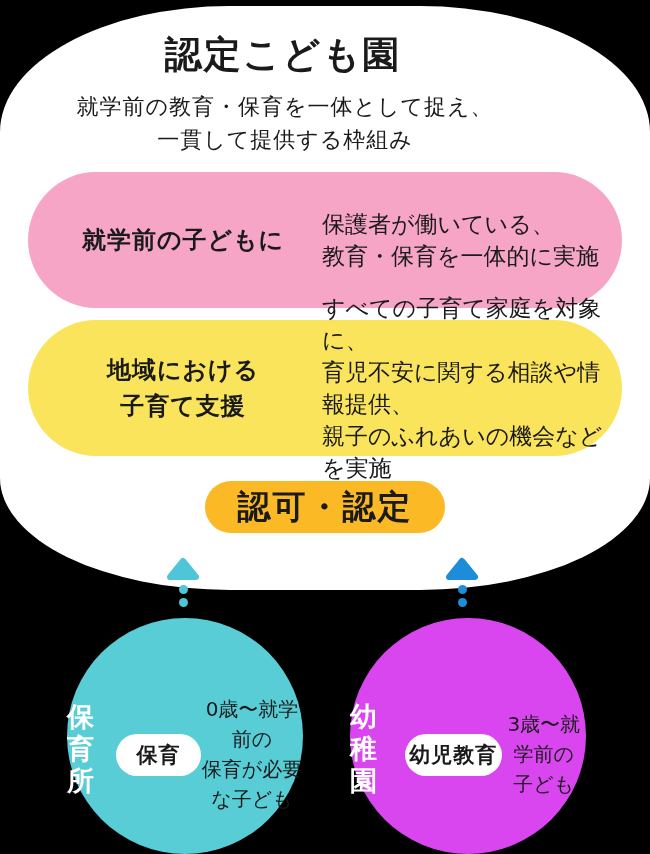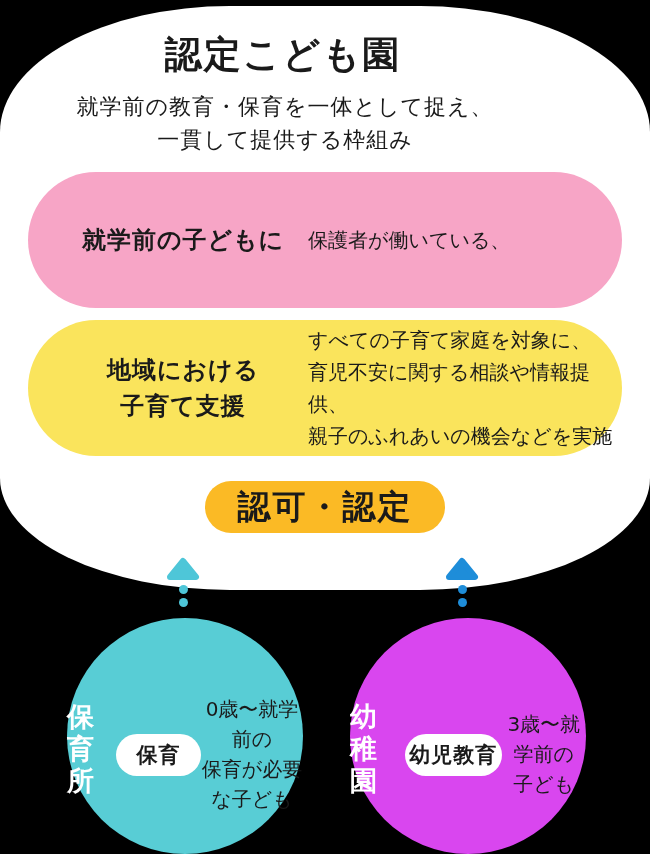--- a/index.html
+++ b/index.html
@@ -54,21 +54,22 @@
     width: 250px;
     margin-left: 30px;
     text-align: center;
     font-size: 24px;
     font-weight: bold;
     line-height: 36px;
     letter-spacing: 1px;
   }
   .card-desc {
     flex: 1;
-    font-size: 20px;
+    margin-left: 14px;
+    font-size: 23px;
     line-height: 32px;
   }
 
   .badge {
     position: absolute;
     left: 205px; top: 481px;
     width: 240px; height: 52px;
     background: #fbba25;
     border-radius: 32px;
     display: flex;
@@ -147,20 +148,21 @@
     <div>就学前の教育・保育を一体として捉え、</div>
     <div>一貫して提供する枠組み</div>
   </div>
 
   <div class="card pink">
     <div class="card-name">
       <div>就学前の子どもに</div>
     </div>
     <div class="card-desc">
       <div>保護者が働いている、</div>
+      <div>教育・保育を一体的に実施</div>
     </div>
   </div>
 
   <div class="card yellow">
     <div class="card-name">
       <div>地域における</div>
       <div>子育て支援</div>
     </div>
     <div class="card-desc">
       <div>すべての子育て家庭を対象に、</div>

